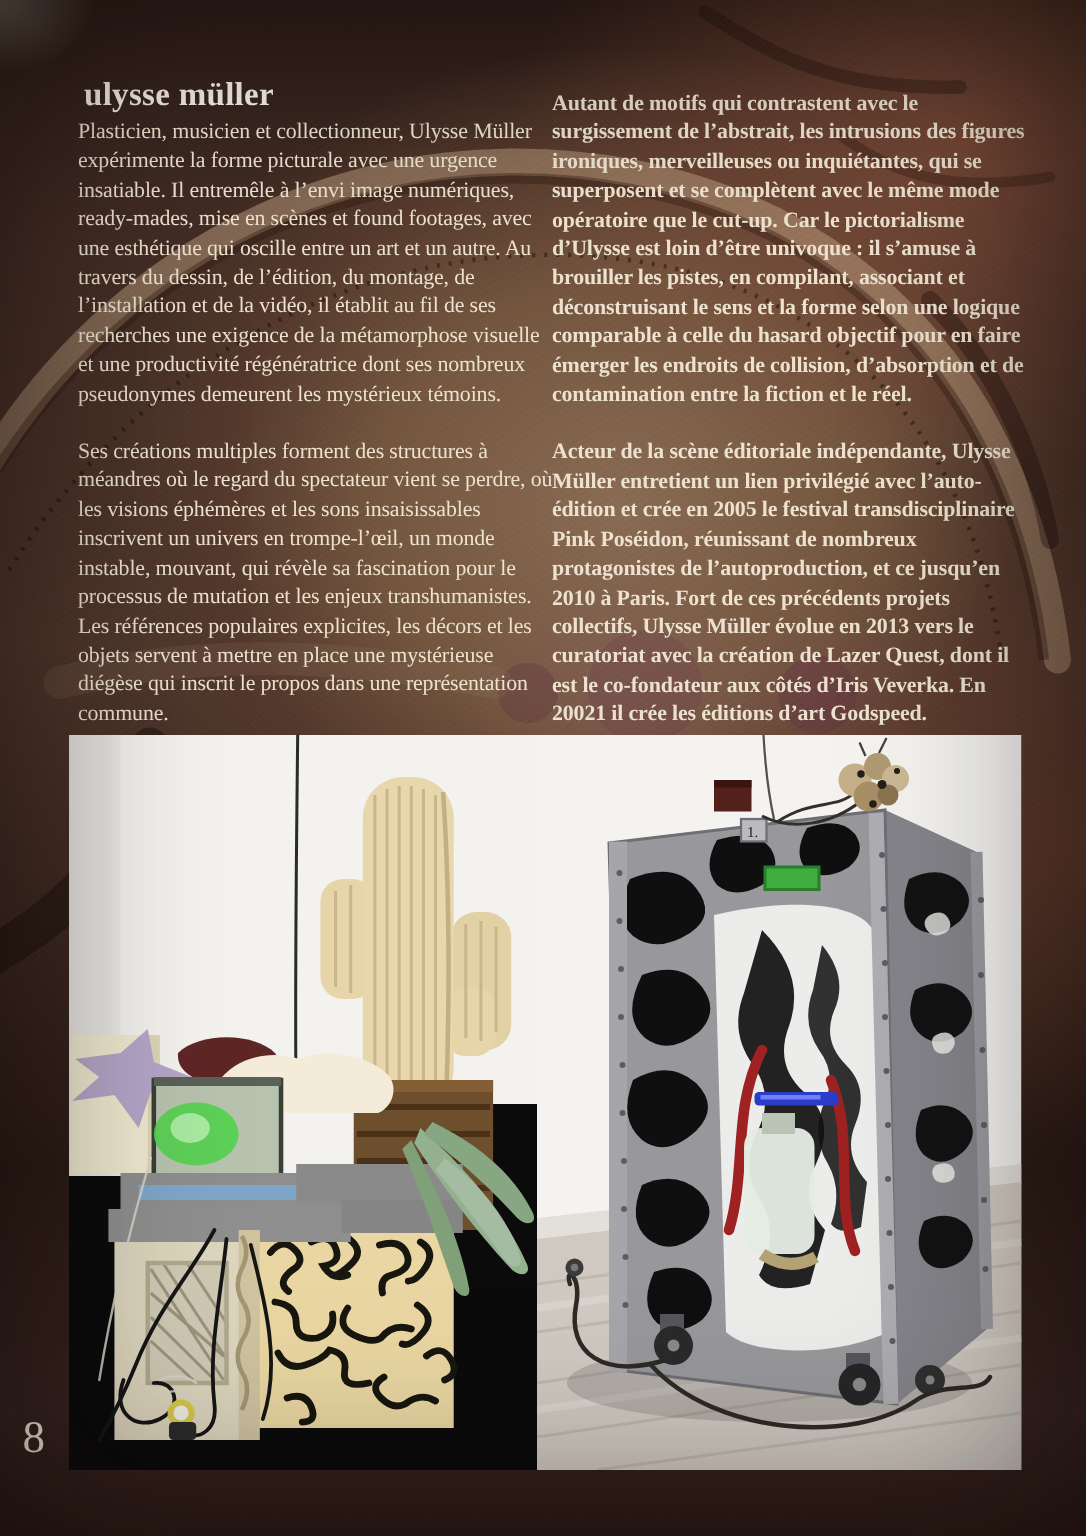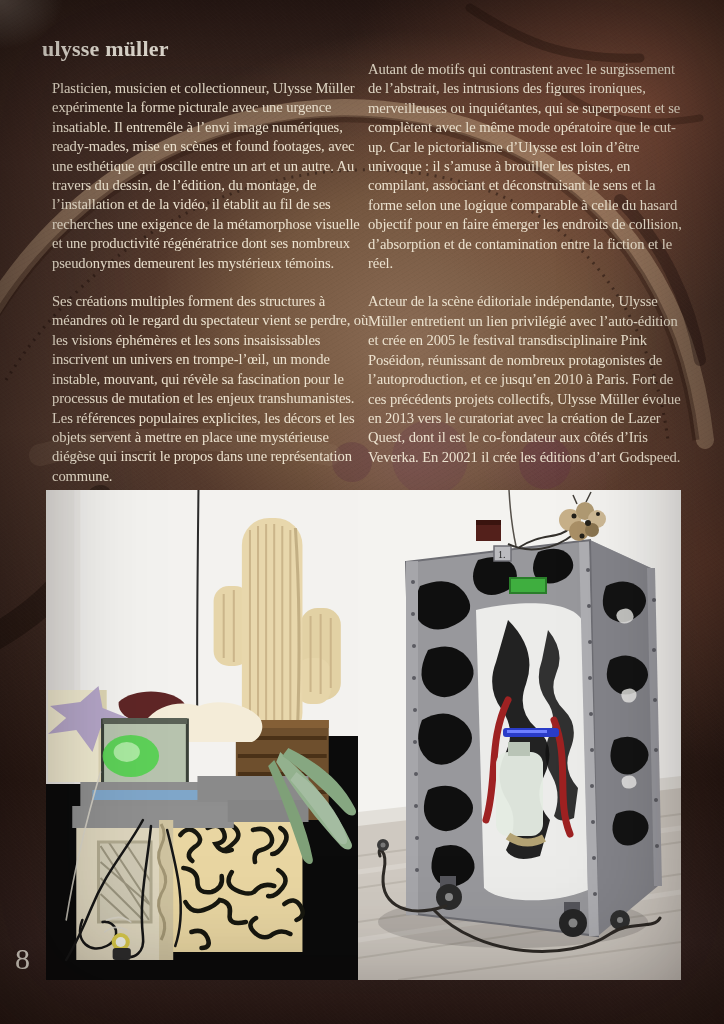--- a/index.html
+++ b/index.html
@@ -22,27 +22,27 @@
     position:absolute;inset:0;opacity:.5;
     background:
       repeating-linear-gradient(43deg, rgba(255,245,230,.02) 0 1px, rgba(0,0,0,0) 1px 3px),
       repeating-linear-gradient(-31deg, rgba(0,0,0,.045) 0 1px, rgba(0,0,0,0) 1px 4px);
   }
   .bg-lines{position:absolute;inset:0;}
   .vignette{position:absolute;inset:0;box-shadow:inset 0 0 140px rgba(10,4,2,.6);}
 
   
   .title{
-    position:absolute;left:42px;top:36px;margin:0;
+    position:absolute;left:42px;top:36px;margin:14px;
     font-size:22px;font-weight:700;color:#f8f3e7;letter-spacing:.2px;
   }
   .col{position:absolute;color:#ece2cf;font-size:14.6px;line-height:1.33;letter-spacing:-.1px;}
   .col p{margin:0 0 19px 0;}
   .col-left{left:52px;top:79px;width:318px;}
-  .col-right{left:368px;top:60px;width:318px;}
+  .col-right{left:368px;top:60px;width:318px;font-weight:bold;}
 
   
   .figures{position:absolute;left:46px;top:490px;width:635px;height:490px;display:flex;}
   .fig{display:block;height:490px;}
 
   .page-number{
     position:absolute;left:15px;top:942px;
     font-size:30px;color:#f3ede0;
   }
 </style>

